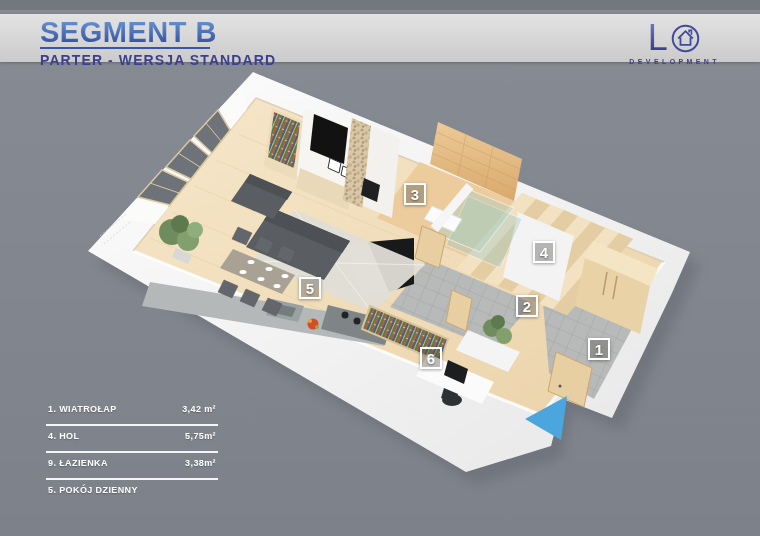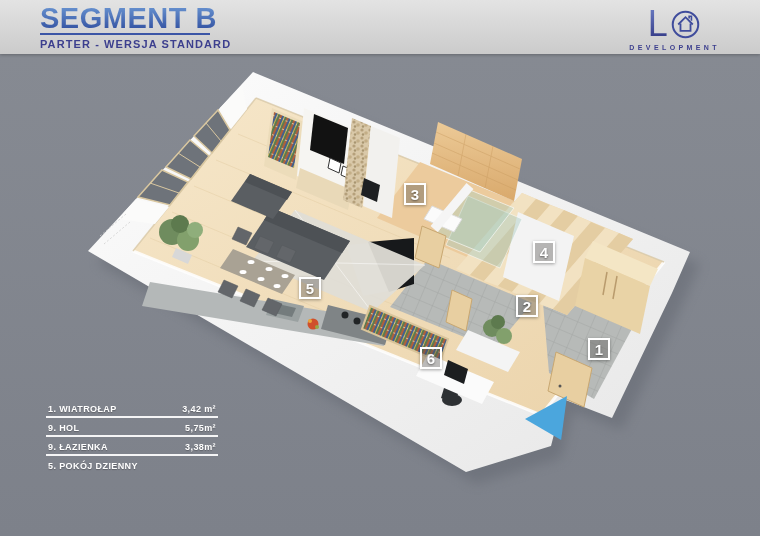--- a/index.html
+++ b/index.html
@@ -1,46 +1,46 @@
 <!DOCTYPE html>
 <html><head>
 <meta charset="utf-8">
 <style>
   html,body{margin:0;padding:0;background:#555;}
   .stage{position:relative;width:760px;height:536px;overflow:hidden;
          background:linear-gradient(#878b93,#7d818a);
          font-family:"Liberation Sans",sans-serif;}
   .strip-top{position:absolute;left:0;top:0;width:760px;height:10px;background:#73777e;}
-  .banner{position:absolute;left:0;top:0;width:760px;height:54px;
+  .banner{position:absolute;left:0;top:14px;width:760px;height:48px;
           background:linear-gradient(#e3e3e3,#cbcbcb);box-shadow:0 1px 3px rgba(0,0,0,.25);}
   .title-block{position:absolute;left:40px;top:3px;}
   .page-title{margin:0;font-size:29px;font-weight:bold;letter-spacing:.5px;line-height:30px;
           color:#3e68b2;background:linear-gradient(#6f9bd6,#2c4a9c);
           -webkit-background-clip:text;background-clip:text;-webkit-text-fill-color:transparent;}
   .title-rule{width:170px;height:2px;background:#3b55a6;margin-top:0;}
-  .subtitle{margin-top:3px;font-size:11px;font-weight:bold;color:#3c3f8e;letter-spacing:1.1px;}
+  .subtitle{margin-top:3px;font-size:14px;font-weight:bold;color:#3c3f8e;letter-spacing:1.1px;}
   .logo{position:absolute;right:40px;top:6px;text-align:center;}
   .logo-word{display:flex;align-items:center;justify-content:center;
           font-size:36px;line-height:36px;font-weight:400;letter-spacing:1px;
           color:#3f4c9c;background:linear-gradient(#6d7fc5,#2e3380);
           -webkit-background-clip:text;background-clip:text;-webkit-text-fill-color:transparent;}
   .logo-o{width:31px;height:31px;margin:0 1px;}
   .logo-sub{font-size:7px;letter-spacing:3.4px;color:#3c3f8e;font-weight:bold;margin-top:2px;}
   svg.plan{position:absolute;left:0;top:0;width:760px;height:536px;}
   .marker{position:absolute;width:22px;height:22px;margin:-11px 0 0 -11px;
           border:2px solid #fff;background:rgba(85,82,78,.38);color:#fff;
           display:flex;align-items:center;justify-content:center;
           font-size:15px;font-weight:bold;box-shadow:0 1px 3px rgba(0,0,0,.35);
           text-shadow:0 1px 2px rgba(0,0,0,.45);box-sizing:border-box;}
   .arrow{position:absolute;left:525px;top:396px;width:42px;height:44px;
           clip-path:polygon(0% 52%,100% 0%,86% 100%);}
   .legend{position:absolute;left:46px;top:404px;width:170px;color:#fff;}
   .legend-row{display:flex;justify-content:space-between;align-items:flex-end;
           width:168px;border-bottom:2px solid rgba(255,255,255,.92);
-          padding:0 2px 2px 2px;margin-bottom:5px;font-size:9px;font-weight:bold;
+          padding:0 2px 10px 2px;margin-bottom:5px;font-size:9px;font-weight:bold;
           letter-spacing:.4px;text-shadow:0 1px 1px rgba(0,0,0,.25);white-space:nowrap;}
   .legend-row.no-line{border-bottom-color:transparent;margin-bottom:1px;}
 </style>
 </head>
 <body>
 
 <div class="stage">
   <div class="strip-top"></div>
 
   <svg class="plan" viewBox="0 0 760 536">
@@ -286,21 +286,21 @@
 
   <div class="arrow" id="entrance-arrow" style="background: rgb(75, 166, 221);"></div>
 
   <div class="legend">
     <div id="legend-rows">
         <div class="legend-row">
           <span class="lr-label">1. WIATROŁAP</span>
           <span class="lr-value">3,42 m²</span>
         </div>
         <div class="legend-row">
-          <span class="lr-label">9. HOL</span>
+          <span class="lr-label">4. HOL</span>
           <span class="lr-value">5,75m²</span>
         </div>
         <div class="legend-row">
           <span class="lr-label">9. ŁAZIENKA</span>
           <span class="lr-value">3,38m²</span>
         </div>
         <div class="legend-row no-line">
           <span class="lr-label">5. POKÓJ DZIENNY</span>
           <span class="lr-value"></span>
         </div>

